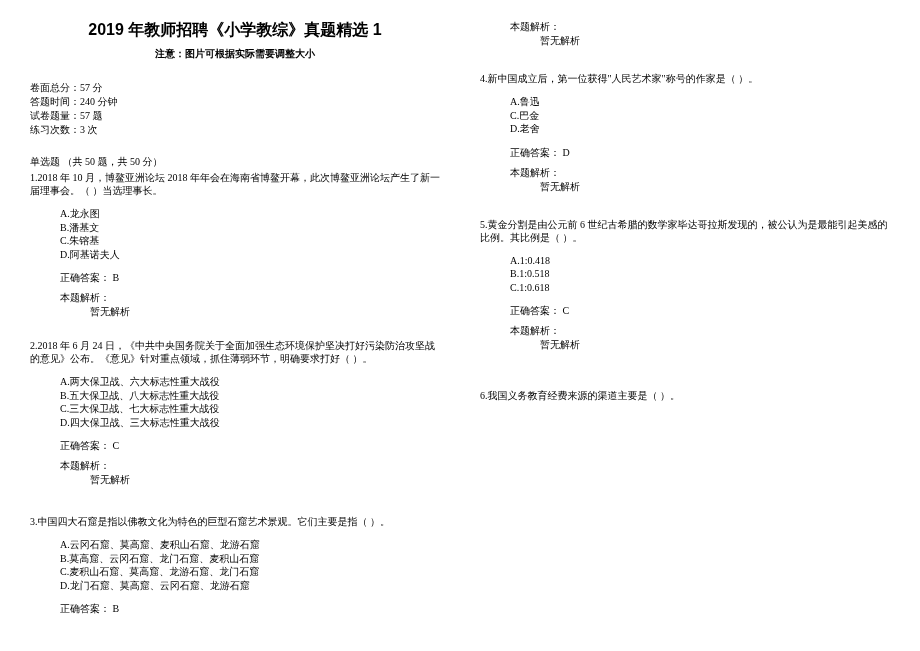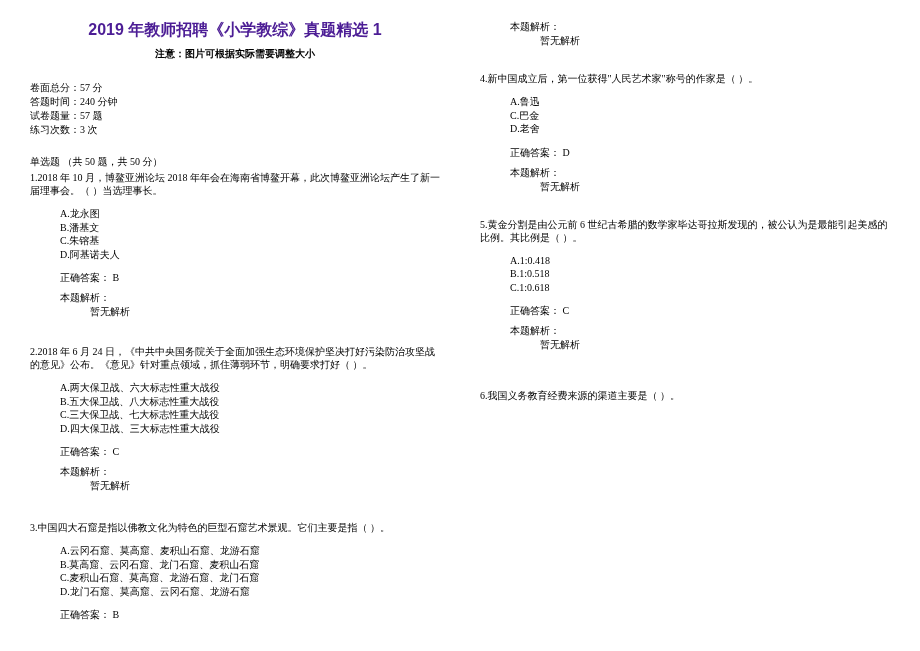--- a/index.html
+++ b/index.html
@@ -13,21 +13,21 @@
       padding: 20px 30px;
       column-count: 2;
       column-gap: 40px;
       column-fill: auto;
     }
     .doc-title {
       text-align: center;
       font-family: "SimHei", "黑体", sans-serif;
       font-size: 16px;
       font-weight: bold;
-      color: #4c1d95;
+      color: #000000;
       margin-bottom: 6px;
     }
     .doc-note {
       text-align: center;
       font-family: "SimHei", "黑体", sans-serif;
       font-size: 10px;
       font-weight: bold;
       color: #000;
       margin-bottom: 20px;
     }
@@ -62,21 +62,21 @@
   <div>D.阿基诺夫人</div>
 </div>
 <div class="answer-line">
   <span>正确答案：</span>
   <span>B</span>
 </div>
 <div class="analysis-label">本题解析：</div>
 <div class="analysis-text">暂无解析</div>
 <div class="spacer"></div>
 
-<div class="q-stem" style="margin-top:16px;">2.2018 年 6 月 24 日，《中共中央国务院关于全面加强生态环境保护坚决打好污染防治攻坚战的意见》公布。《意见》针对重点领域，抓住薄弱环节，明确要求打好（  ）。</div>
+<div class="q-stem" style="margin-top:10px;">2.2018 年 6 月 24 日，《中共中央国务院关于全面加强生态环境保护坚决打好污染防治攻坚战的意见》公布。《意见》针对重点领域，抓住薄弱环节，明确要求打好（  ）。</div>
 <div class="options">
   <div>A.两大保卫战、六大标志性重大战役</div>
   <div>B.五大保卫战、八大标志性重大战役</div>
   <div>C.三大保卫战、七大标志性重大战役</div>
   <div>D.四大保卫战、三大标志性重大战役</div>
 </div>
 <div class="answer-line">
   <span>正确答案：</span>
   <span>C</span>
 </div>

